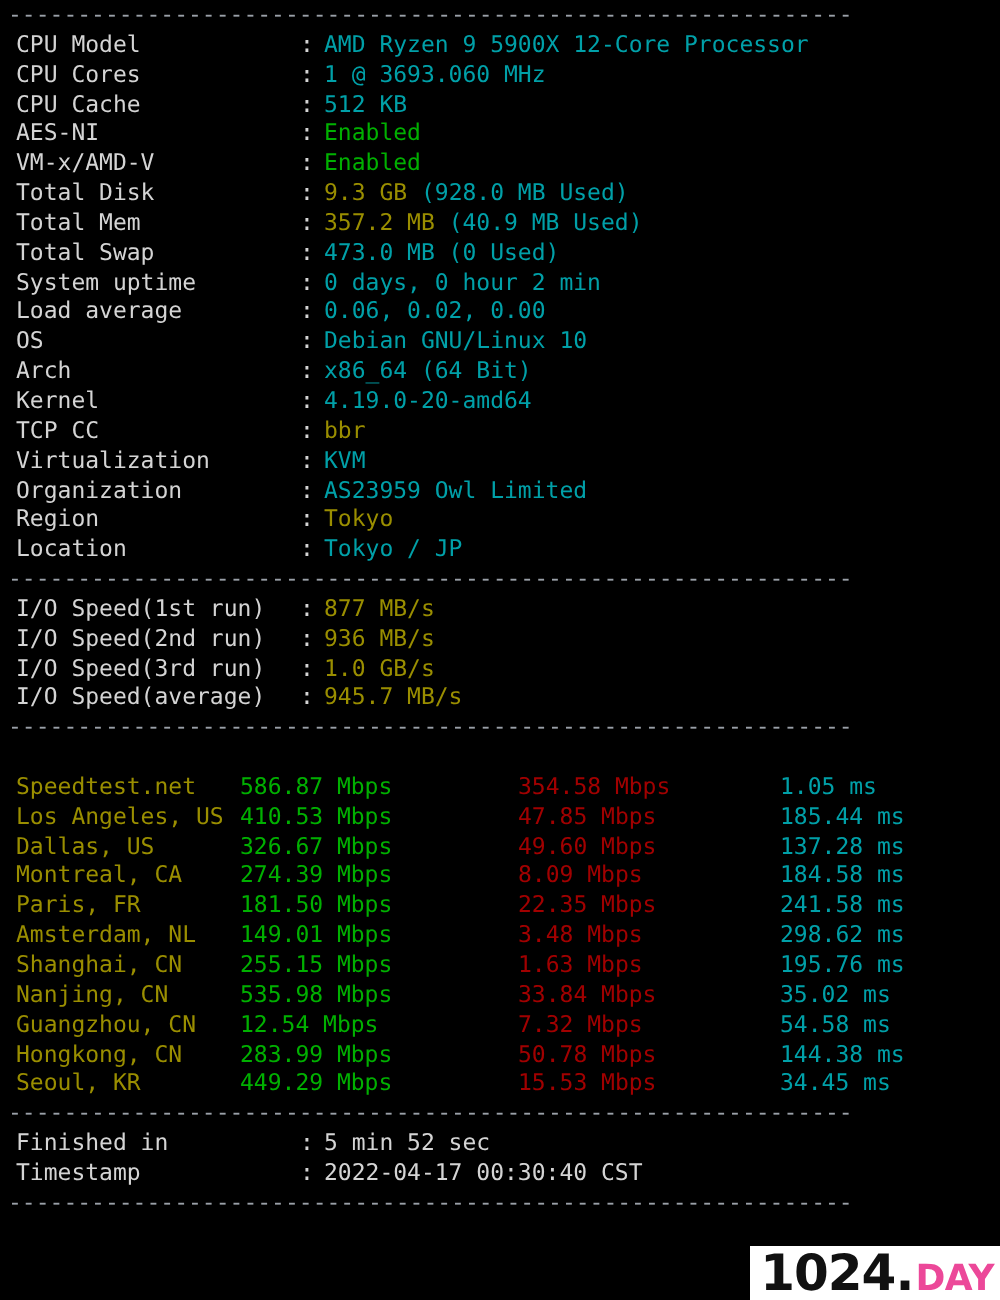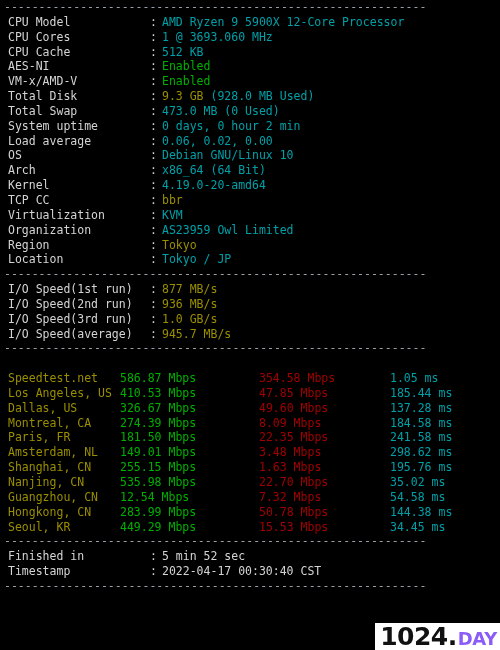--- a/index.html
+++ b/index.html
@@ -93,39 +93,40 @@
     font-family: "DejaVu Sans", "Liberation Sans", sans-serif;
     font-weight: bold;
     font-size: 25px;
     color: #111111;
     letter-spacing: -0.5px;
   }
   #watermark .wm-day {
     font-family: "DejaVu Sans", "Liberation Sans", sans-serif;
     font-weight: bold;
     font-size: 18px;
-    color: #8b5cf6;
+    color: #ec4899;
     letter-spacing: -0.3px;
     margin-left: 1px;
   }
 </style>
 </head>
 <body>
 
 <div id="terminal">
 
   <div class="divider">-------------------------------------------------------------</div>
 
   <div id="sysinfo-block">
       <div class="row"><span class="lbl">CPU Model</span><span class="colon">:</span><span class="c-cyan">AMD Ryzen 9 5900X 12-Core Processor</span></div>
       <div class="row"><span class="lbl">CPU Cores</span><span class="colon">:</span><span class="c-cyan">1 @ 3693.060 MHz</span></div>
       <div class="row"><span class="lbl">CPU Cache</span><span class="colon">:</span><span class="c-cyan">512 KB</span></div>
       <div class="row"><span class="lbl">AES-NI</span><span class="colon">:</span><span class="c-green">Enabled</span></div>
       <div class="row"><span class="lbl">VM-x/AMD-V</span><span class="colon">:</span><span class="c-green">Enabled</span></div>
       <div class="row"><span class="lbl">Total Disk</span><span class="colon">:</span><span class="c-olive">9.3 GB</span><span class="c-cyan"> (928.0 MB Used)</span></div>
+      <div class="row"><span class="lbl">Total Mem</span><span class="colon">:</span><span class="c-olive">357.2 MB</span><span class="c-cyan"> (40.9 MB Used)</span></div>
       <div class="row"><span class="lbl">Total Swap</span><span class="colon">:</span><span class="c-cyan">473.0 MB (0 Used)</span></div>
       <div class="row"><span class="lbl">System uptime</span><span class="colon">:</span><span class="c-cyan">0 days, 0 hour 2 min</span></div>
       <div class="row"><span class="lbl">Load average</span><span class="colon">:</span><span class="c-cyan">0.06, 0.02, 0.00</span></div>
       <div class="row"><span class="lbl">OS</span><span class="colon">:</span><span class="c-cyan">Debian GNU/Linux 10</span></div>
       <div class="row"><span class="lbl">Arch</span><span class="colon">:</span><span class="c-cyan">x86_64 (64 Bit)</span></div>
       <div class="row"><span class="lbl">Kernel</span><span class="colon">:</span><span class="c-cyan">4.19.0-20-amd64</span></div>
       <div class="row"><span class="lbl">TCP CC</span><span class="colon">:</span><span class="c-olive">bbr</span></div>
       <div class="row"><span class="lbl">Virtualization</span><span class="colon">:</span><span class="c-cyan">KVM</span></div>
       <div class="row"><span class="lbl">Organization</span><span class="colon">:</span><span class="c-cyan">AS23959 Owl Limited</span></div>
       <div class="row"><span class="lbl">Region</span><span class="colon">:</span><span class="c-olive">Tokyo</span></div>
@@ -148,21 +149,21 @@
   </div>
 
   <div id="speedtest-block">
       <div class="tbl-row"><span class="col-node c-olive">Speedtest.net</span><span class="col-up c-green">586.87 Mbps</span><span class="col-down c-red">354.58 Mbps</span><span class="col-lat c-cyan">1.05 ms</span></div>
       <div class="tbl-row"><span class="col-node c-olive">Los Angeles, US</span><span class="col-up c-green">410.53 Mbps</span><span class="col-down c-red">47.85 Mbps</span><span class="col-lat c-cyan">185.44 ms</span></div>
       <div class="tbl-row"><span class="col-node c-olive">Dallas, US</span><span class="col-up c-green">326.67 Mbps</span><span class="col-down c-red">49.60 Mbps</span><span class="col-lat c-cyan">137.28 ms</span></div>
       <div class="tbl-row"><span class="col-node c-olive">Montreal, CA</span><span class="col-up c-green">274.39 Mbps</span><span class="col-down c-red">8.09 Mbps</span><span class="col-lat c-cyan">184.58 ms</span></div>
       <div class="tbl-row"><span class="col-node c-olive">Paris, FR</span><span class="col-up c-green">181.50 Mbps</span><span class="col-down c-red">22.35 Mbps</span><span class="col-lat c-cyan">241.58 ms</span></div>
       <div class="tbl-row"><span class="col-node c-olive">Amsterdam, NL</span><span class="col-up c-green">149.01 Mbps</span><span class="col-down c-red">3.48 Mbps</span><span class="col-lat c-cyan">298.62 ms</span></div>
       <div class="tbl-row"><span class="col-node c-olive">Shanghai, CN</span><span class="col-up c-green">255.15 Mbps</span><span class="col-down c-red">1.63 Mbps</span><span class="col-lat c-cyan">195.76 ms</span></div>
-      <div class="tbl-row"><span class="col-node c-olive">Nanjing, CN</span><span class="col-up c-green">535.98 Mbps</span><span class="col-down c-red">22.70 Mbps</span><span class="col-lat c-cyan">35.02 ms</span></div>
+      <div class="tbl-row"><span class="col-node c-olive">Nanjing, CN</span><span class="col-up c-green">535.98 Mbps</span><span class="col-down c-red">33.84 Mbps</span><span class="col-lat c-cyan">35.02 ms</span></div>
       <div class="tbl-row"><span class="col-node c-olive">Guangzhou, CN</span><span class="col-up c-green">12.54 Mbps</span><span class="col-down c-red">7.32 Mbps</span><span class="col-lat c-cyan">54.58 ms</span></div>
       <div class="tbl-row"><span class="col-node c-olive">Hongkong, CN</span><span class="col-up c-green">283.99 Mbps</span><span class="col-down c-red">50.78 Mbps</span><span class="col-lat c-cyan">144.38 ms</span></div>
       <div class="tbl-row"><span class="col-node c-olive">Seoul, KR</span><span class="col-up c-green">449.29 Mbps</span><span class="col-down c-red">15.53 Mbps</span><span class="col-lat c-cyan">34.45 ms</span></div>
     </div>
 
   <div class="divider">-------------------------------------------------------------</div>
 
   <div id="footer-block">
       <div class="row"><span class="lbl">Finished in</span><span class="colon">:</span><span class="c-white">5 min 52 sec</span></div>
       <div class="row"><span class="lbl">Timestamp</span><span class="colon">:</span><span class="c-white">2022-04-17 00:30:40 CST</span></div>

